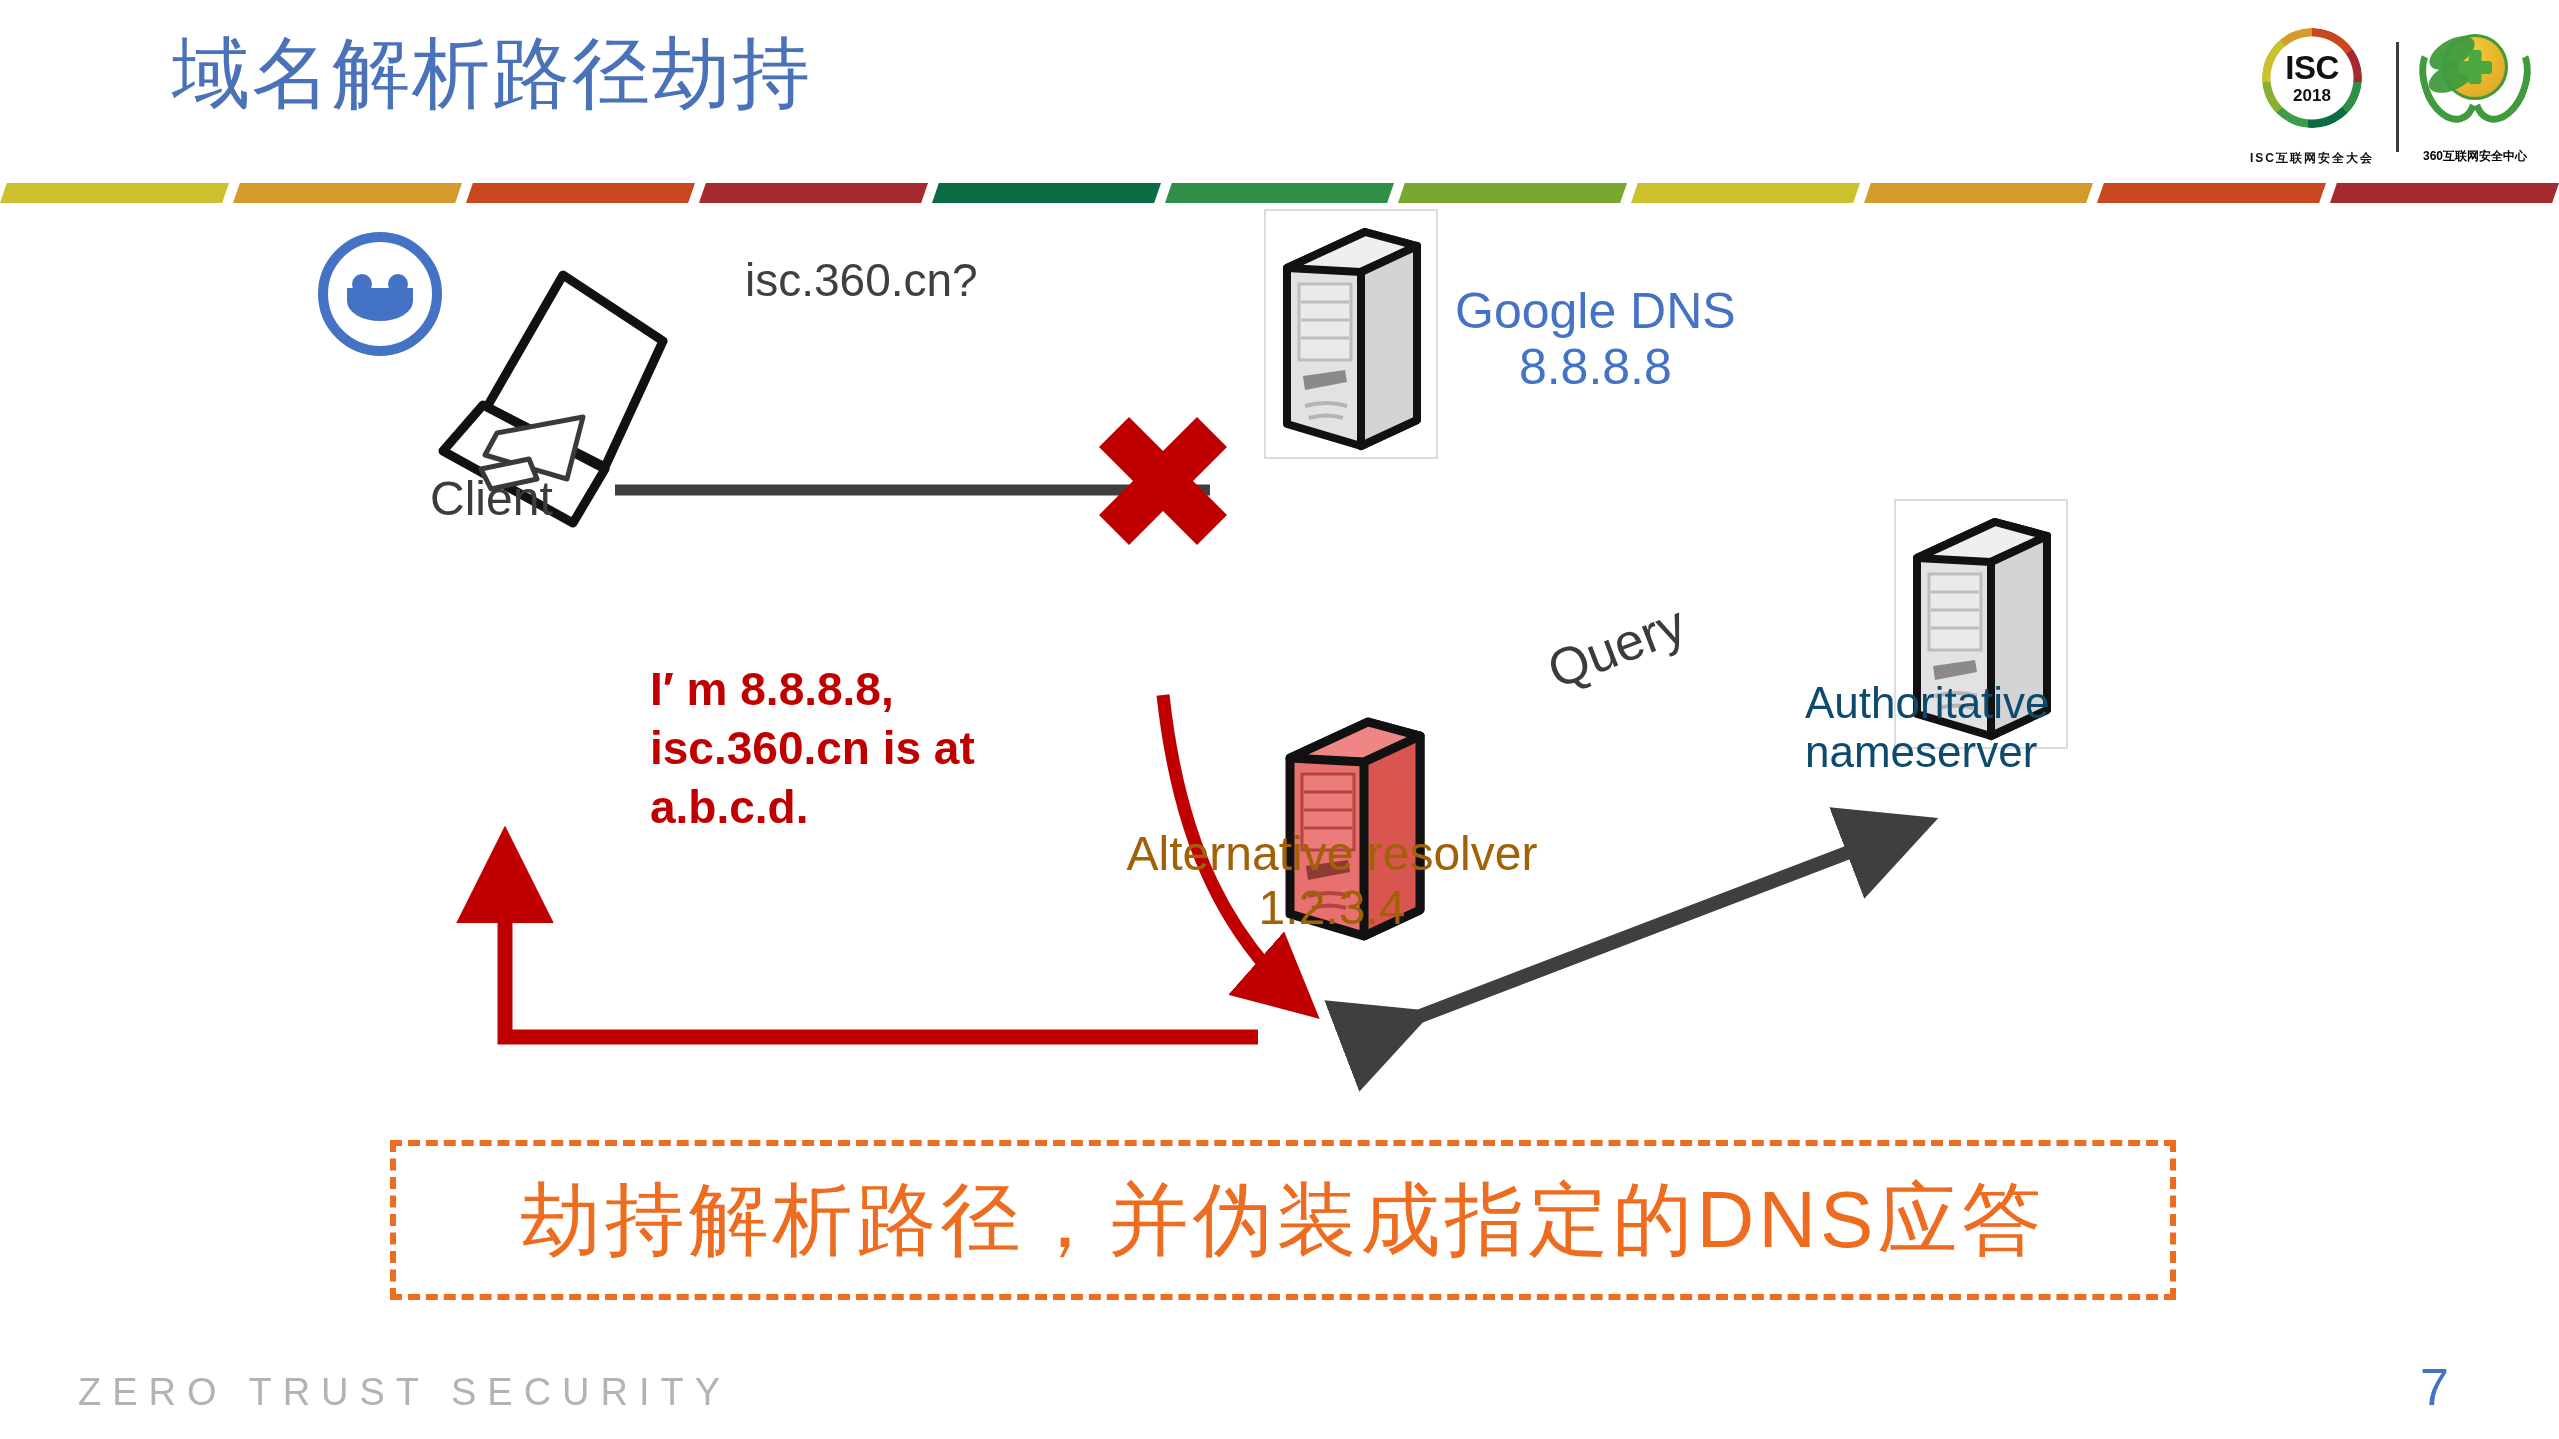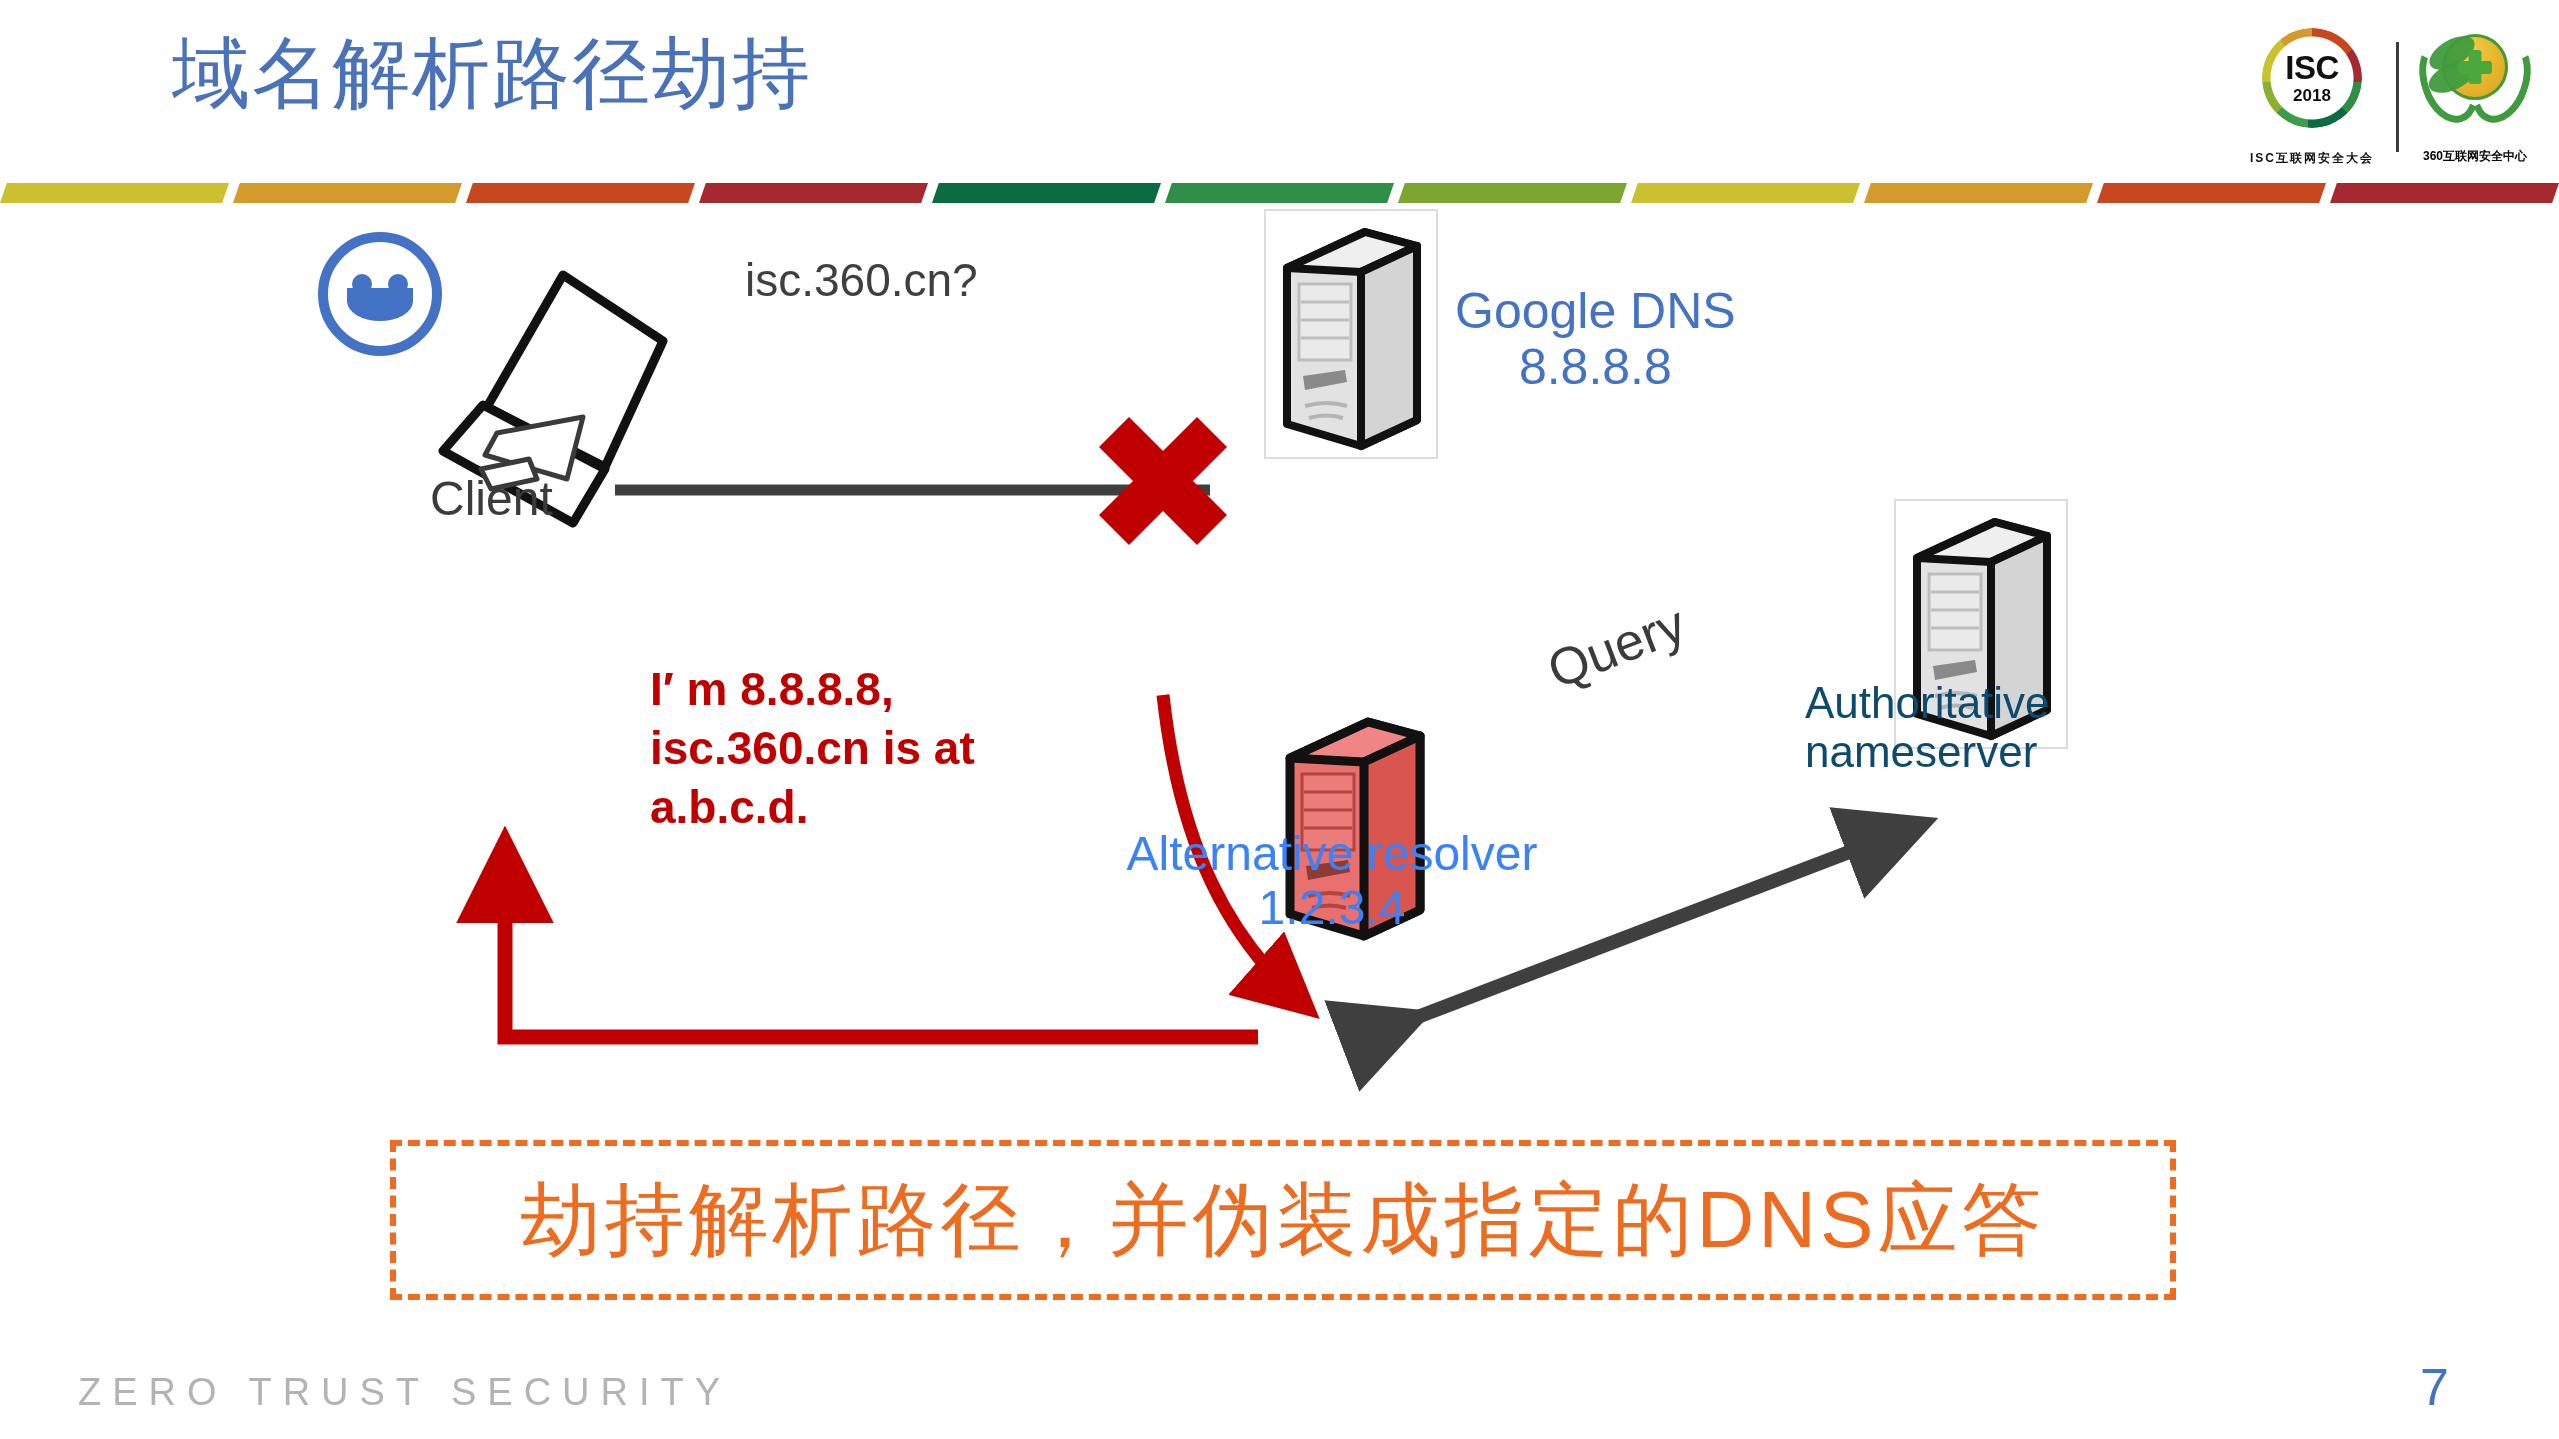--- a/index.html
+++ b/index.html
@@ -161,21 +161,21 @@
     line-height: 1.12;
   }
   #label-gdns .ip { display: block; text-align: center; }
   #label-auth {
     left: 1805px; top: 478px;
     color: #0c4a6e; font-size: 44px;
     line-height: 1.12;
   }
   #label-altres {
     left: 1072px; top: 627px;
-    color: #3b82f6; font-size: 48px;
+    color: #a16207; font-size: 48px;
     text-align: center;
     line-height: 1.12;
     width: 520px;
   }
   #label-spoof {
     left: 650px; top: 460px;
     color: #c00000; font-size: 46px;
     font-weight: 700;
     line-height: 1.28;
     white-space: pre-line;

